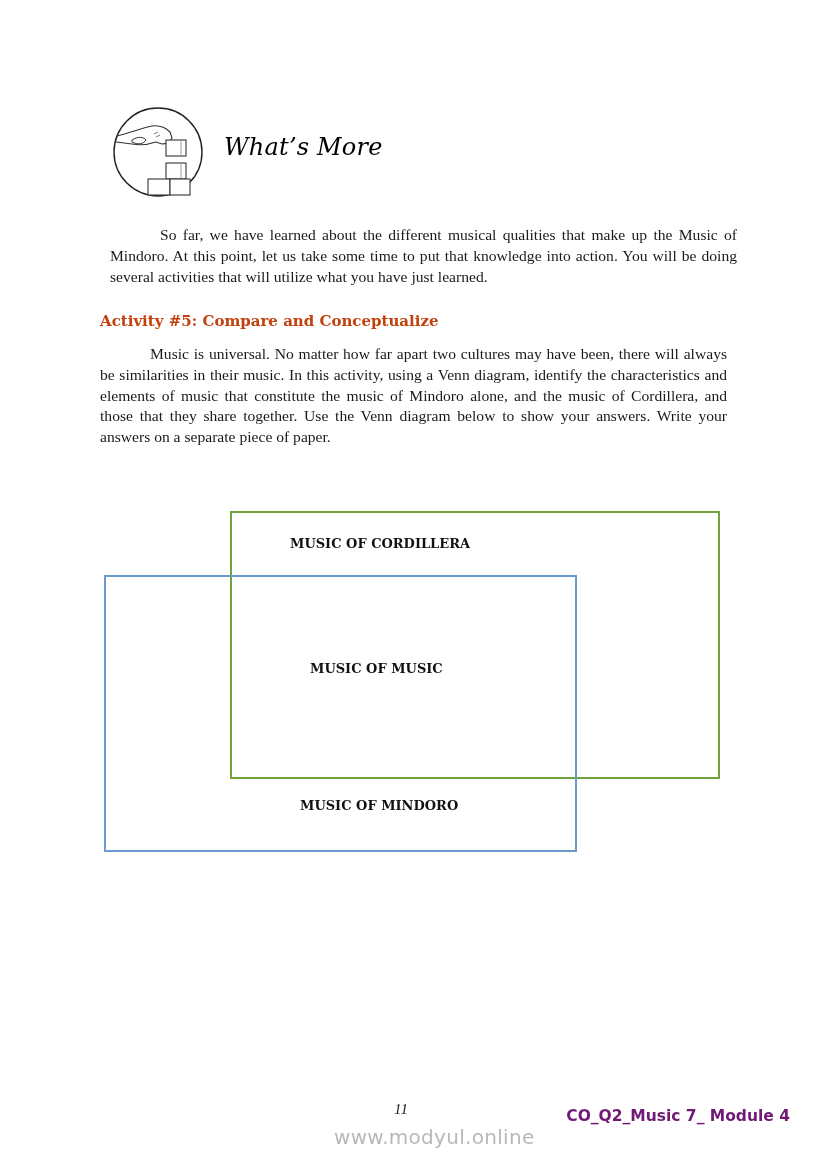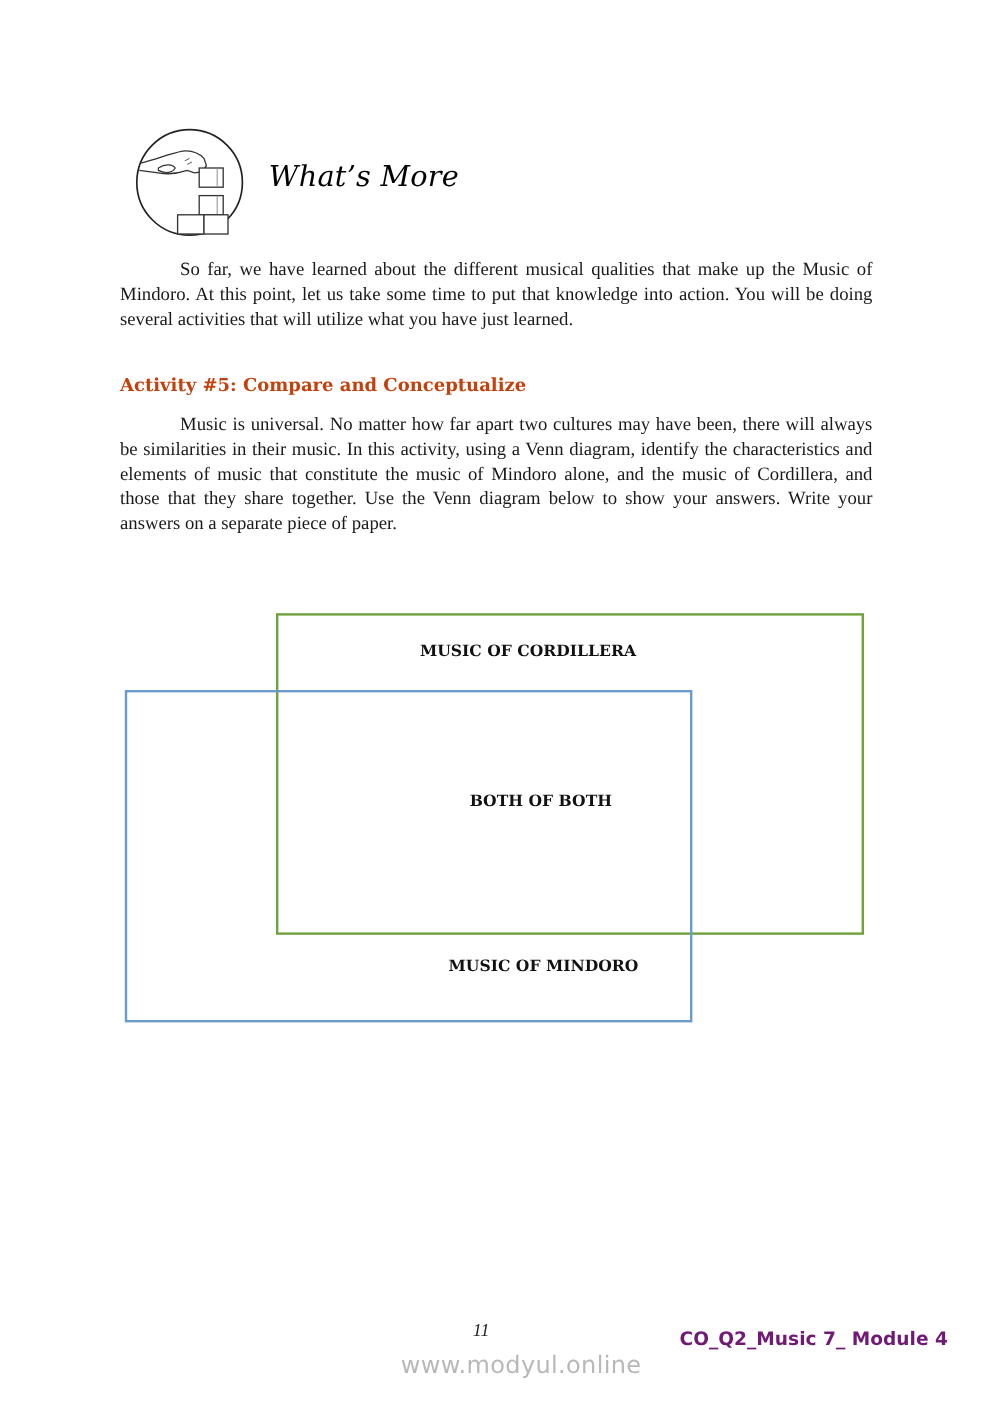--- a/index.html
+++ b/index.html
@@ -7,21 +7,21 @@
     .icon-wrap { position: absolute; left: 112px; top: 106px; width: 92px; height: 92px; }
     .section-title { position: absolute; left: 224px; top: 133px; font-family: "DejaVu Serif", serif; font-weight: normal; font-style: italic; font-size: 24px; letter-spacing: 0.2px; color: #000; }
     .para { position: absolute; left: 100px; width: 627px; font-family: "Liberation Serif", serif; font-size: 15.6px; line-height: 20.8px; text-align: justify; color: #1a1a1a; }
     .para .indent { display: inline-block; width: 50px; }
     .p1 { top: 215px; }
     .p2 { top: 344px; }
     .activity-title { position: absolute; left: 100px; top: 312px; font-family: "DejaVu Serif", serif; font-weight: bold; font-size: 15px; color: #c2410c; }
     .box { position: absolute; box-sizing: border-box; }
     .box-cordillera { left: 230px; top: 511px; width: 490px; height: 268px; border: 2px solid #6fa23a; }
     .box-mindoro { left: 104px; top: 575px; width: 473px; height: 277px; border: 2px solid #6b9bcd; }
-    .venn-label { position: absolute; font-family: "DejaVu Serif", serif; font-weight: bold; font-size: 13px; color: #111; text-align: right; line-height: 20px; }
+    .venn-label { position: absolute; font-family: "DejaVu Serif", serif; font-weight: bold; font-size: 13px; color: #111; text-align: left; line-height: 20px; }
     .lbl-cordillera { left: 290px; top: 534px; width: 240px; }
     .lbl-both { left: 310px; top: 659px; width: 200px; }
     .lbl-mindoro { left: 300px; top: 796px; width: 232px; }
     .page-number { position: absolute; left: 394px; top: 1101px; width: 40px; text-align: left; font-family: "Liberation Serif", serif; font-size: 15px; color: #222; font-style: italic; }
     .module-code { position: absolute; left: 560px; top: 1107px; width: 230px; text-align: right; font-family: "DejaVu Sans", sans-serif; font-weight: bold; font-size: 15.5px; color: #701a75; }
     .watermark { position: absolute; left: 334px; top: 1125px; width: 160px; text-align: center; font-family: "DejaVu Sans", sans-serif; font-size: 20px; color: #b8b8b8; letter-spacing: 0.3px; }
   </style>
 </head>
 <body>
 
@@ -37,31 +37,31 @@
     <line x1="69" y1="34" x2="69" y2="50" stroke="#888" stroke-width="0.8"></line>
     <rect x="54" y="57" width="20" height="16" fill="#fff" stroke="#333" stroke-width="1.1"></rect>
     <line x1="69" y1="57" x2="69" y2="73" stroke="#888" stroke-width="0.8"></line>
     <rect x="36" y="73" width="22" height="16" fill="#fff" stroke="#333" stroke-width="1.1"></rect>
     <rect x="58" y="73" width="20" height="16" fill="#fff" stroke="#333" stroke-width="1.1"></rect>
   </svg>
 </div>
 
 <div class="section-title">What’s More</div>
 
-<p class="para p1" style="margin:0;"><span class="indent"></span><span>So far, we have learned about the different musical qualities that make up the Music of Mindoro. At this point, let us take some time to put that knowledge into action. You will be doing several activities that will utilize what you have just learned.</span></p>
+<p class="para p1" style="margin:10px;"><span class="indent"></span><span>So far, we have learned about the different musical qualities that make up the Music of Mindoro. At this point, let us take some time to put that knowledge into action. You will be doing several activities that will utilize what you have just learned.</span></p>
 
 <div class="activity-title">Activity #5: Compare and Conceptualize</div>
 
 <p class="para p2" style="margin:0;"><span class="indent"></span><span>Music is universal. No matter how far apart two cultures may have been, there will always be similarities in their music. In this activity, using a Venn diagram, identify the characteristics and elements of music that constitute the music of Mindoro alone, and the music of Cordillera, and those that they share together. Use the Venn diagram below to show your answers. Write your answers on a separate piece of paper.</span></p>
 
 <div>
   <div class="box box-cordillera" style="border-color: rgb(111, 162, 58);"></div>
   <div class="box box-mindoro" style="border-color: rgb(107, 155, 205);"></div>
   <div class="venn-label lbl-cordillera">MUSIC OF CORDILLERA</div>
   <div class="venn-label lbl-both">
-    <div>BOTH OF BOTH</div>
+    <div>MUSIC OF MUSIC</div>
   </div>
   <div class="venn-label lbl-mindoro">MUSIC OF MINDORO</div>
 </div>
 
 <div class="page-number">11</div>
 <div class="module-code">CO_Q2_Music 7_ Module 4</div>
 <div class="watermark">www.modyul.online</div>
 
 </body></html>

